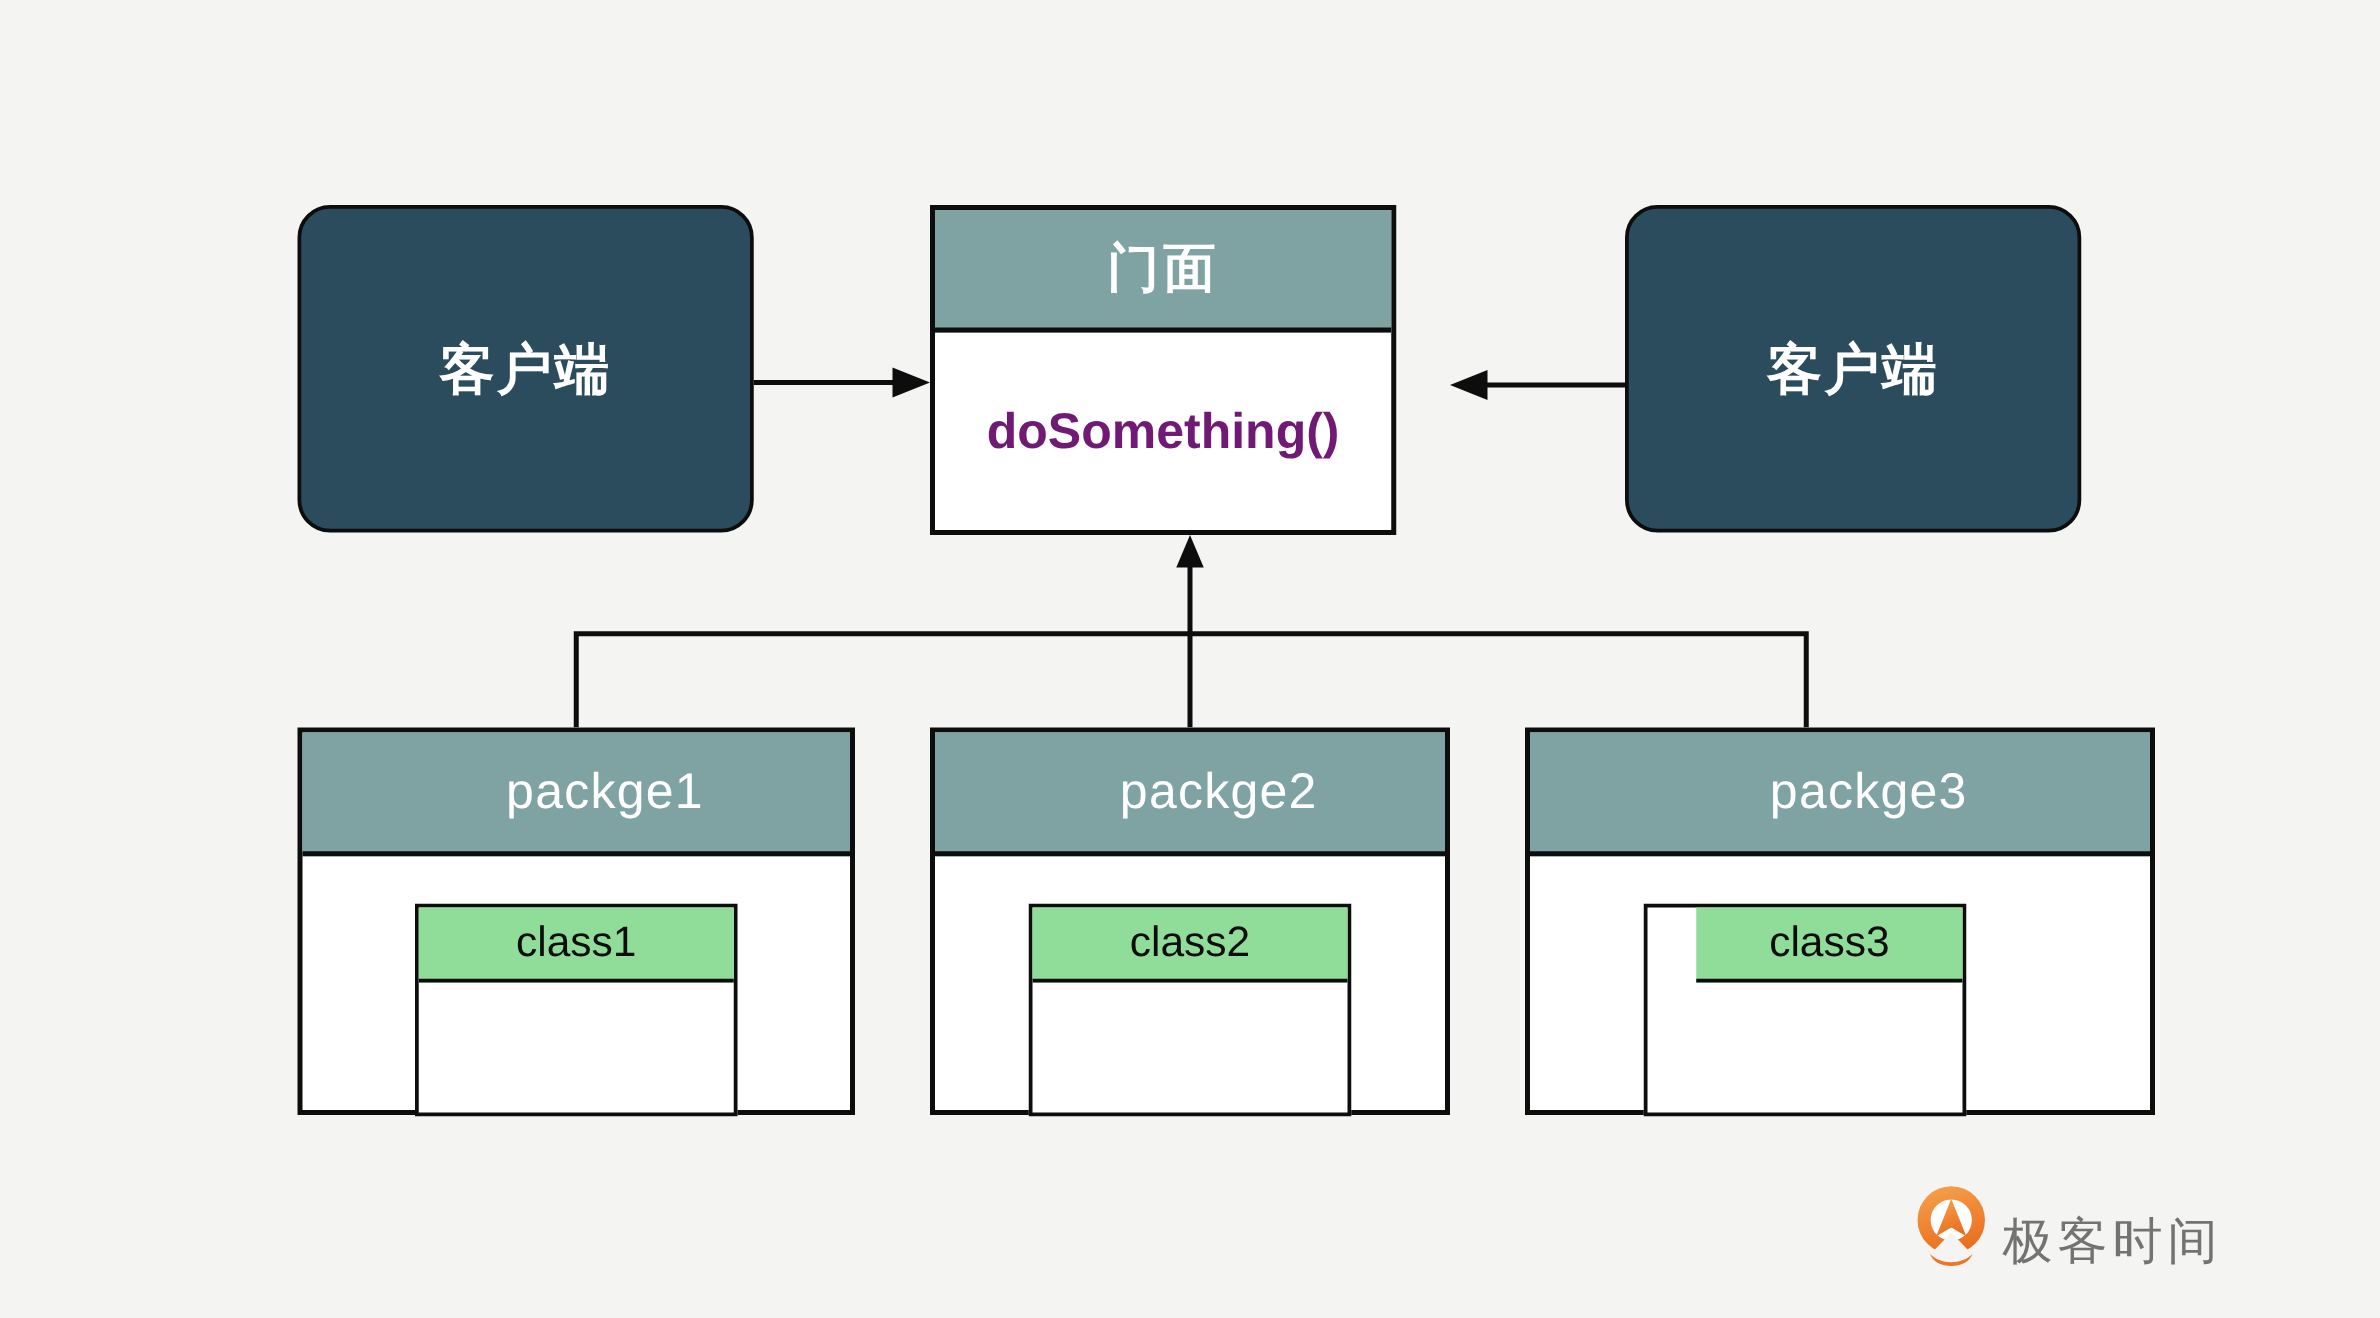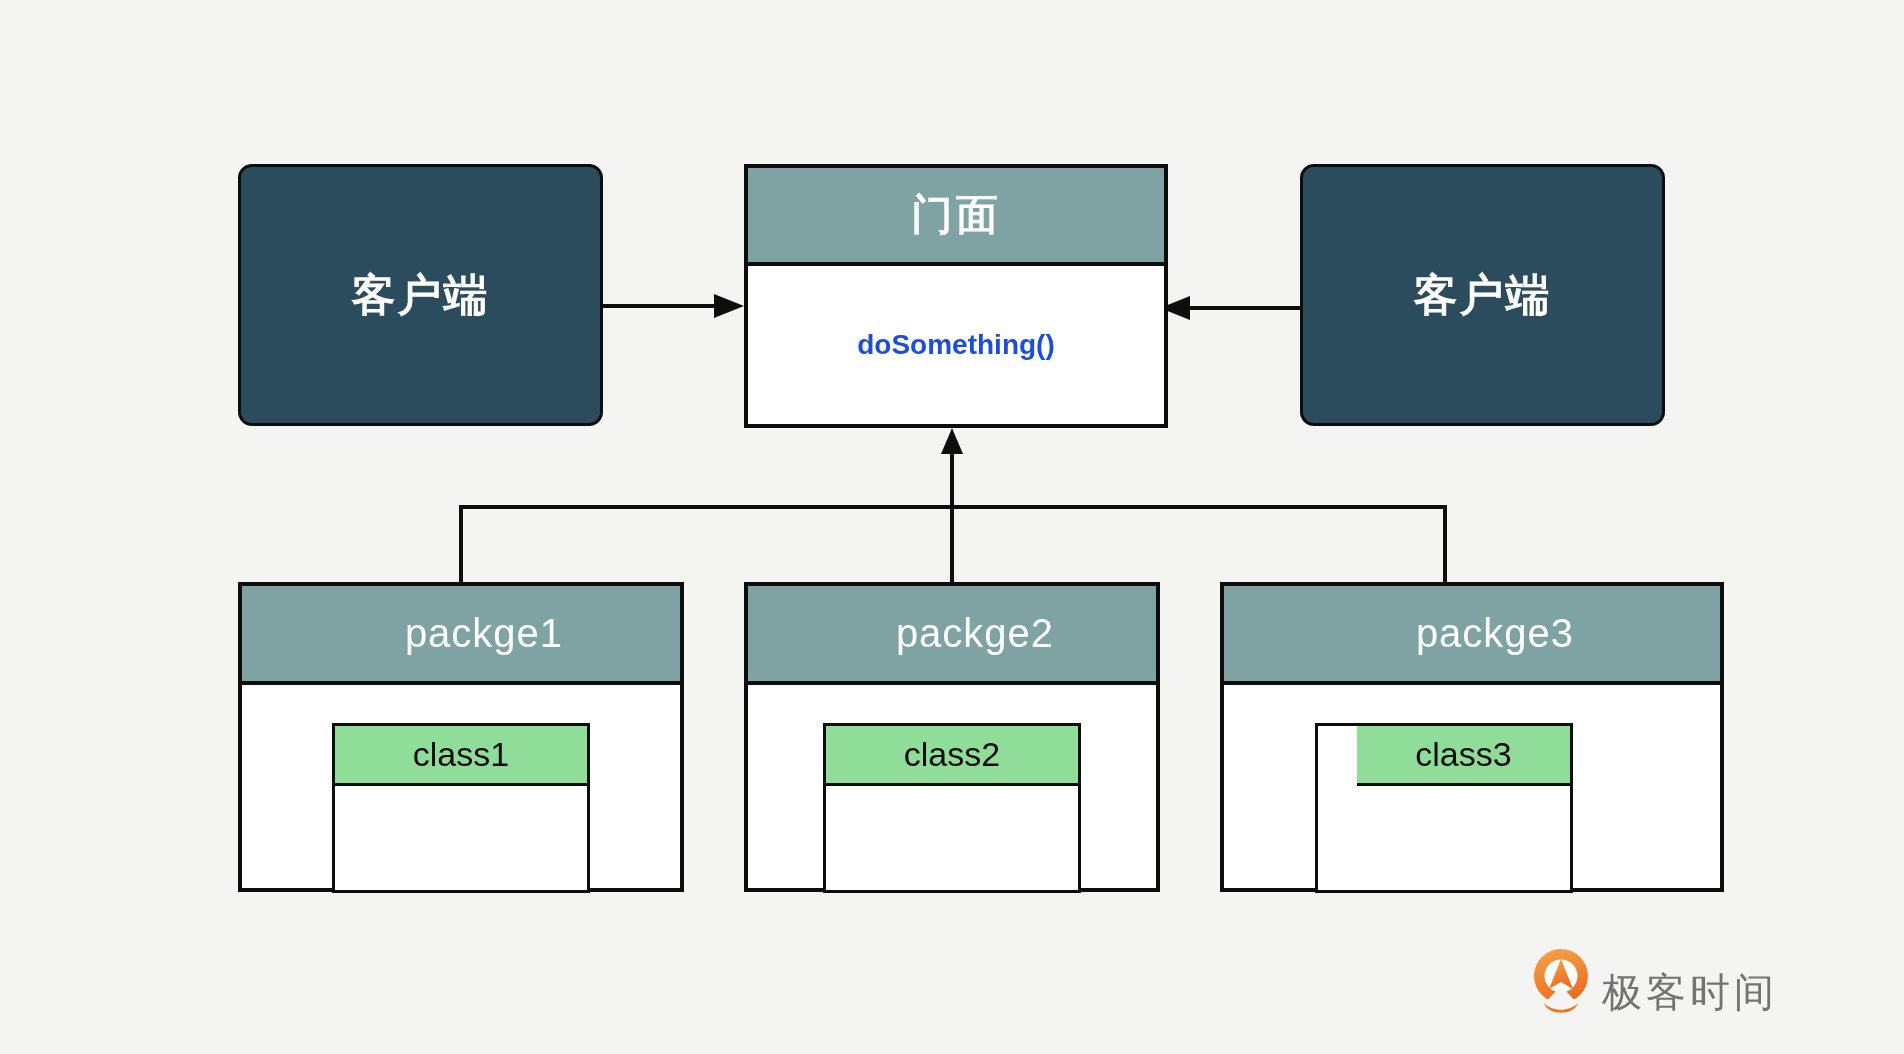--- a/index.html
+++ b/index.html
@@ -22,37 +22,37 @@
     pointer-events: none;
   }
 
   
   .client {
     position: absolute;
     width: 365px;
     height: 262px;
     background: #2b4c5c;
     border: 3px solid #0d0d0d;
-    border-radius: 14px;
+    border-radius: 26px;
     display: flex;
     align-items: center;
     justify-content: center;
     color: #ffffff;
     font-size: 44px;
     font-weight: 600;
     letter-spacing: 2px;
   }
   .client-left  { left: 238px;  top: 164px; }
   .client-right { left: 1300px; top: 164px; }
 
   
   .facade {
     position: absolute;
     left: 744px; top: 164px;
-    width: 424px; height: 264px;
+    width: 373px; height: 264px;
     border: 4px solid #0d0d0d;
     background: #ffffff;
     display: flex;
     flex-direction: column;
     justify-content: center;
   }
   .facade-header {
     height: 98px;
     background: #7fa3a3;
     border-bottom: 4px solid #0d0d0d;
@@ -62,22 +62,22 @@
     color: #ffffff;
     font-size: 42px;
     font-weight: 600;
     letter-spacing: 3px;
   }
   .facade-body {
     flex: 1;
     display: flex;
     align-items: center;
     justify-content: center;
-    color: #1d4ed8;
-    font-size: 28px;
+    color: #701a75;
+    font-size: 40px;
     font-weight: 600;
   }
 
   
   .pkg {
     position: absolute;
     top: 582px;
     height: 310px;
     border: 4px solid #0d0d0d;
     background: #ffffff;

